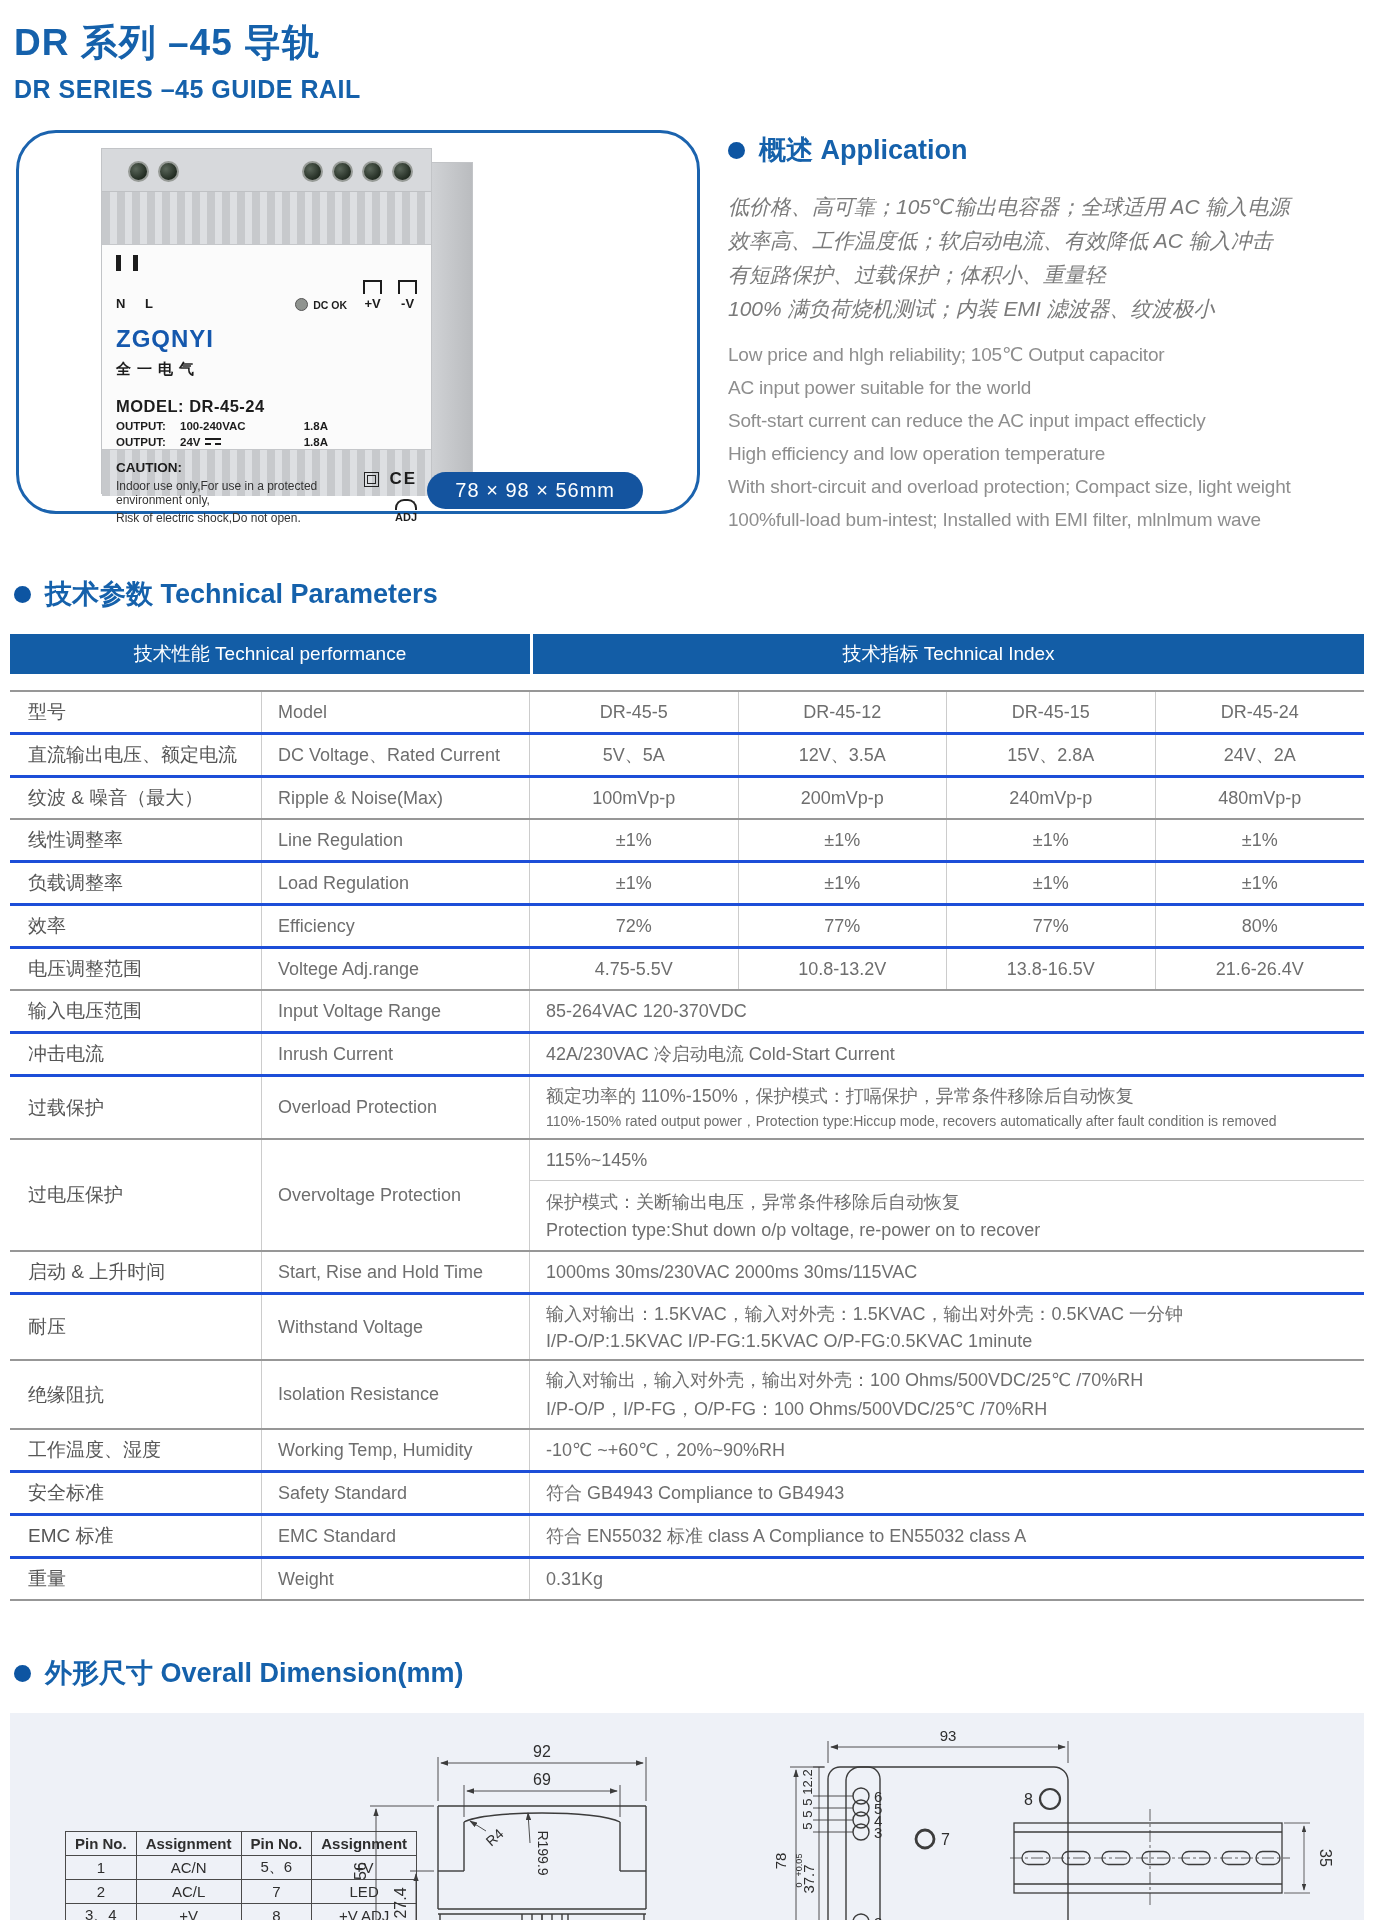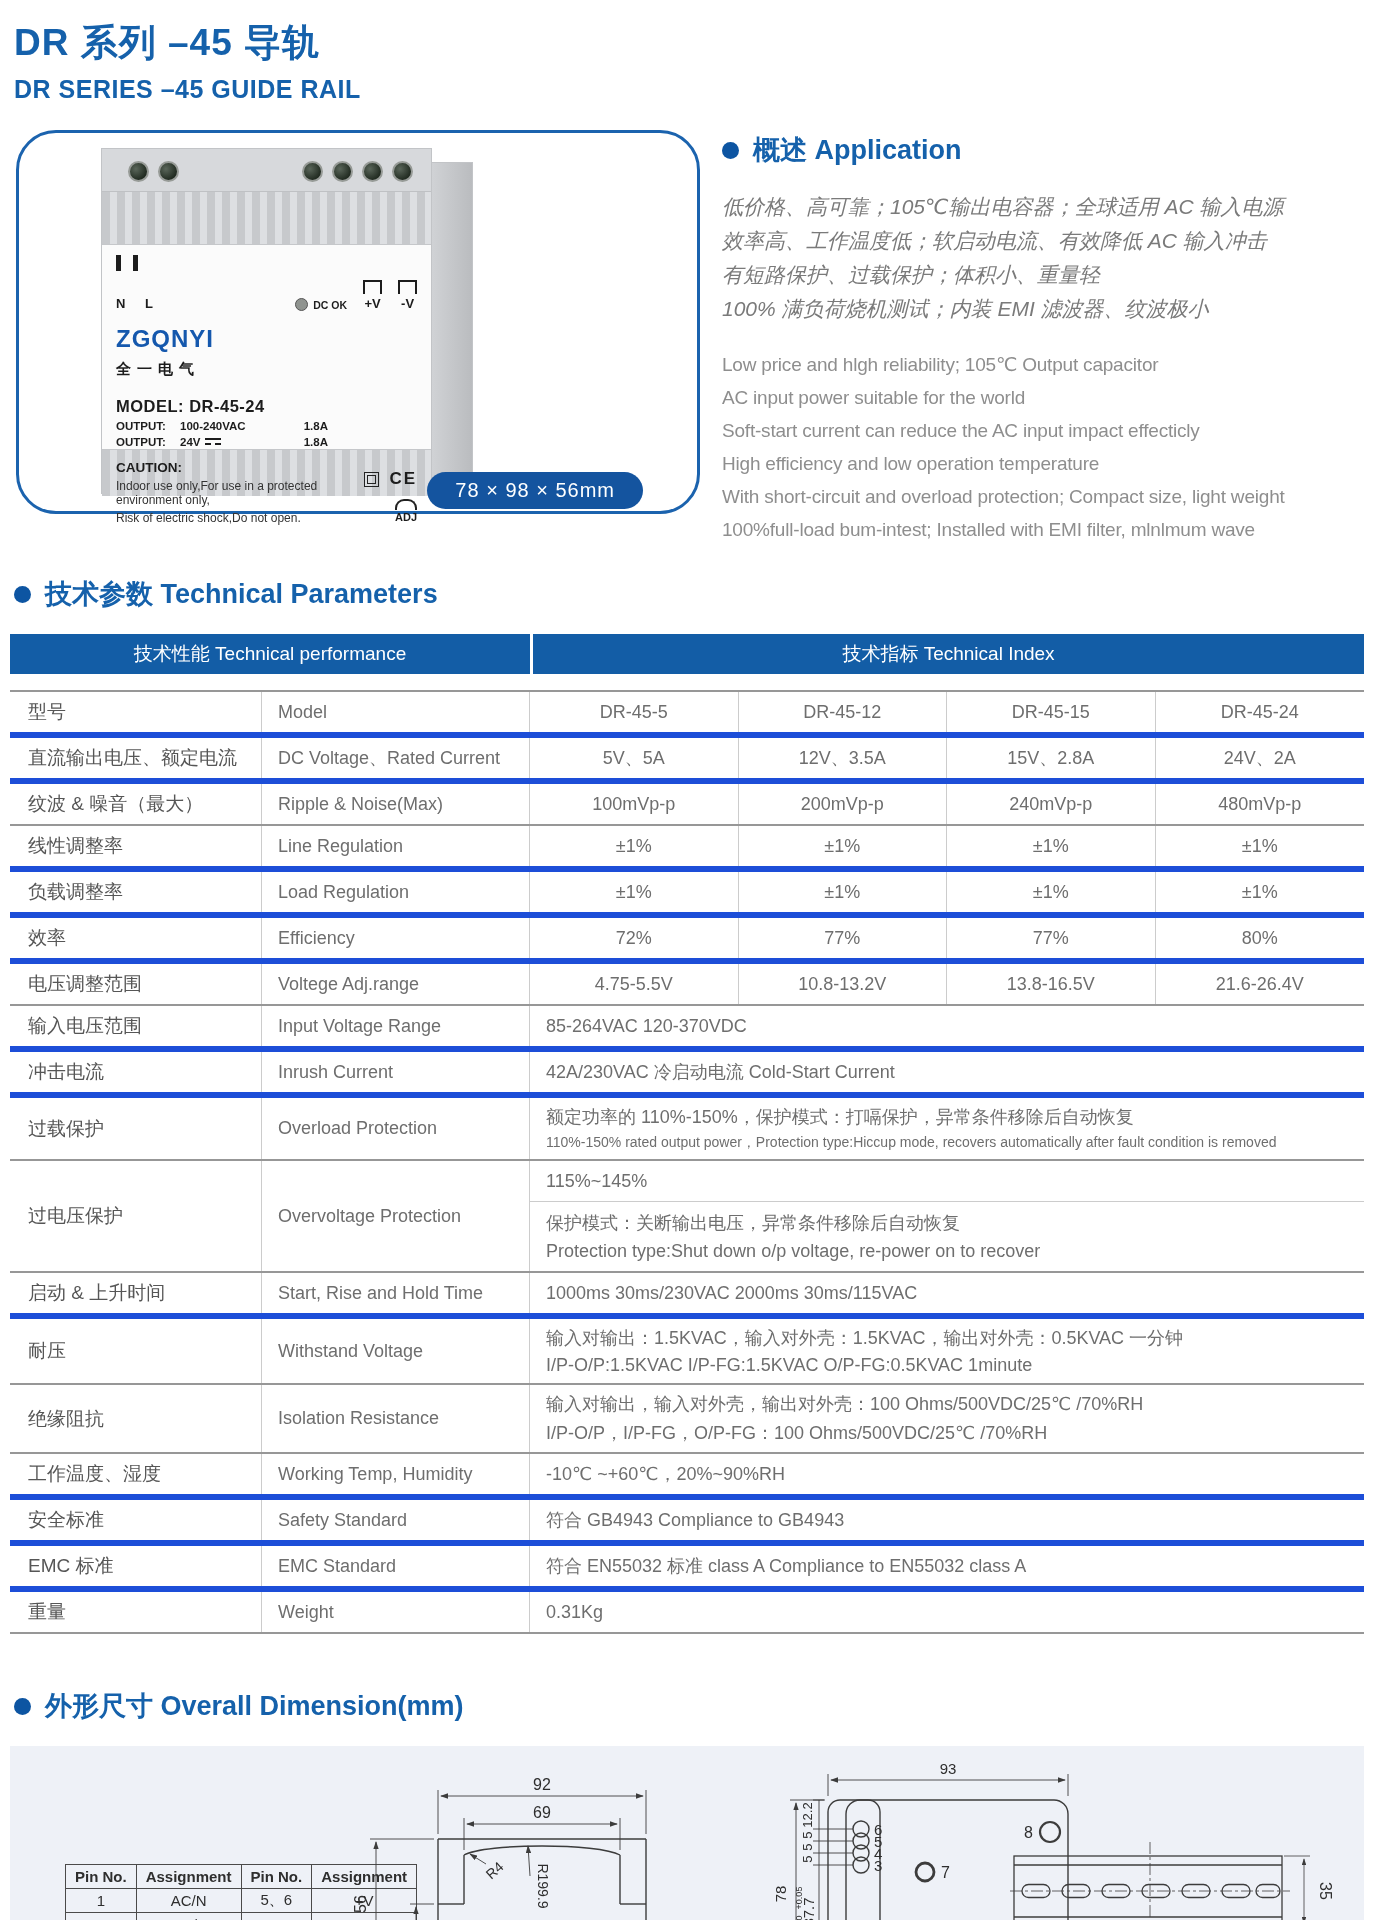--- a/index.html
+++ b/index.html
@@ -59,35 +59,35 @@
   .adj-arc { width:18px; height:9px; border:2px solid #222; border-bottom:none; border-radius:9px 9px 0 0; }
   .psu-sideface { width:40px; height:318px; margin-top:14px; border:1px solid #c2c4c7; border-left:none;
                   background:linear-gradient(90deg,#d0d2d5,#babcbf); }
 
   
   .section-heading { display:flex; align-items:center; gap:14px; margin-left:14px; }
   .bullet { width:17px; height:17px; border-radius:50%; background:#0d55a2; flex:none; }
   .section-heading-text { font-size:27px; font-weight:bold; color:#1561ab; }
 
   
-  .app-section { flex:1; padding-left:22px; padding-top:2px; }
+  .app-section { flex:1; padding-left:28px; padding-top:2px; }
   .app-section .section-heading { margin-left:0; }
   .app-cn { margin-top:22px;font-style:italic; }
   .app-cn p { margin:0; font-size:21px; color:#7a7a7a; line-height:34px; white-space:nowrap; }
-  .app-en { margin-top:22px; }
+  .app-en { margin-top:12px; }
   .app-en p { margin:0; font-size:19px; color:#8e8e8e; line-height:33px; white-space:nowrap; letter-spacing:-0.2px; }
 
   
   .tech-section { margin-top:46px; }
   .tbl-head { display:grid; grid-template-columns:520px 1fr; height:40px; background:#135da6;
               margin:22px 10px 0 10px; }
   .tbl-head .hcell { display:flex; align-items:center; justify-content:center; color:#fff; font-size:19px; }
   .tbl-head .hcell.right { border-left:3px solid #fff; }
   .tech-table { margin:16px 10px 0 10px; border-top:2px solid #979797; }
-  .t-row { display:grid; grid-template-columns:252px 268px repeat(4,1fr); border-bottom:6px solid #1d4ed8; min-height:40px; }
+  .t-row { display:grid; grid-template-columns:252px 268px repeat(4,1fr); border-bottom:3px solid #1d4ed8; min-height:40px; }
   .t-row.rs { grid-template-columns:252px 268px 1fr; }
   .t-row.thick { border-bottom:2px solid #979797; }
   .cell { display:flex; align-items:center; box-sizing:border-box; }
   .c-cn { padding-left:18px; font-size:19px; color:#565656; border-right:1px solid #cccccc; }
   .c-en { padding-left:16px; font-size:18px; color:#6e6e6e; border-right:1px solid #cccccc; }
   .c-val { justify-content:center; font-size:18px; color:#6e6e6e; border-right:1px solid #cccccc; }
   .c-val.last { border-right:none; }
   .c-spanbox { flex-direction:column; align-items:flex-start; justify-content:center;
                padding:7px 10px 7px 16px; font-size:18px; color:#6e6e6e; gap:5px; }
   .c-spanbox .line-small { font-size:14px; }

